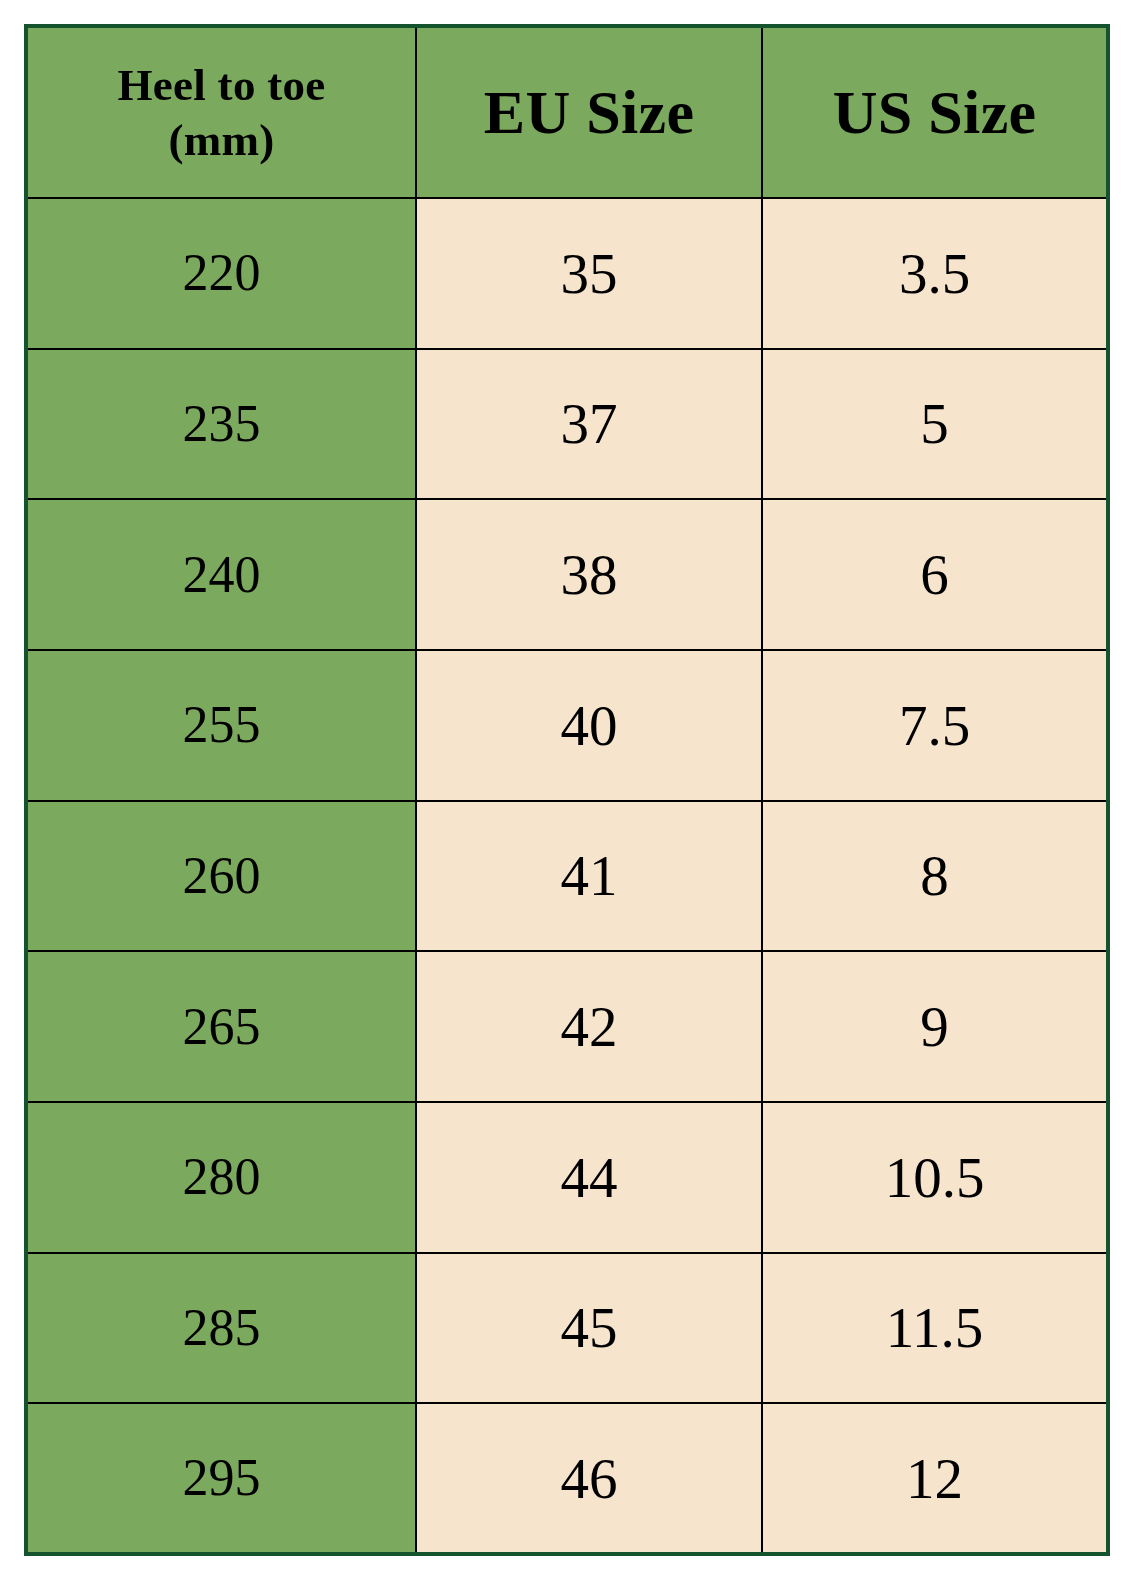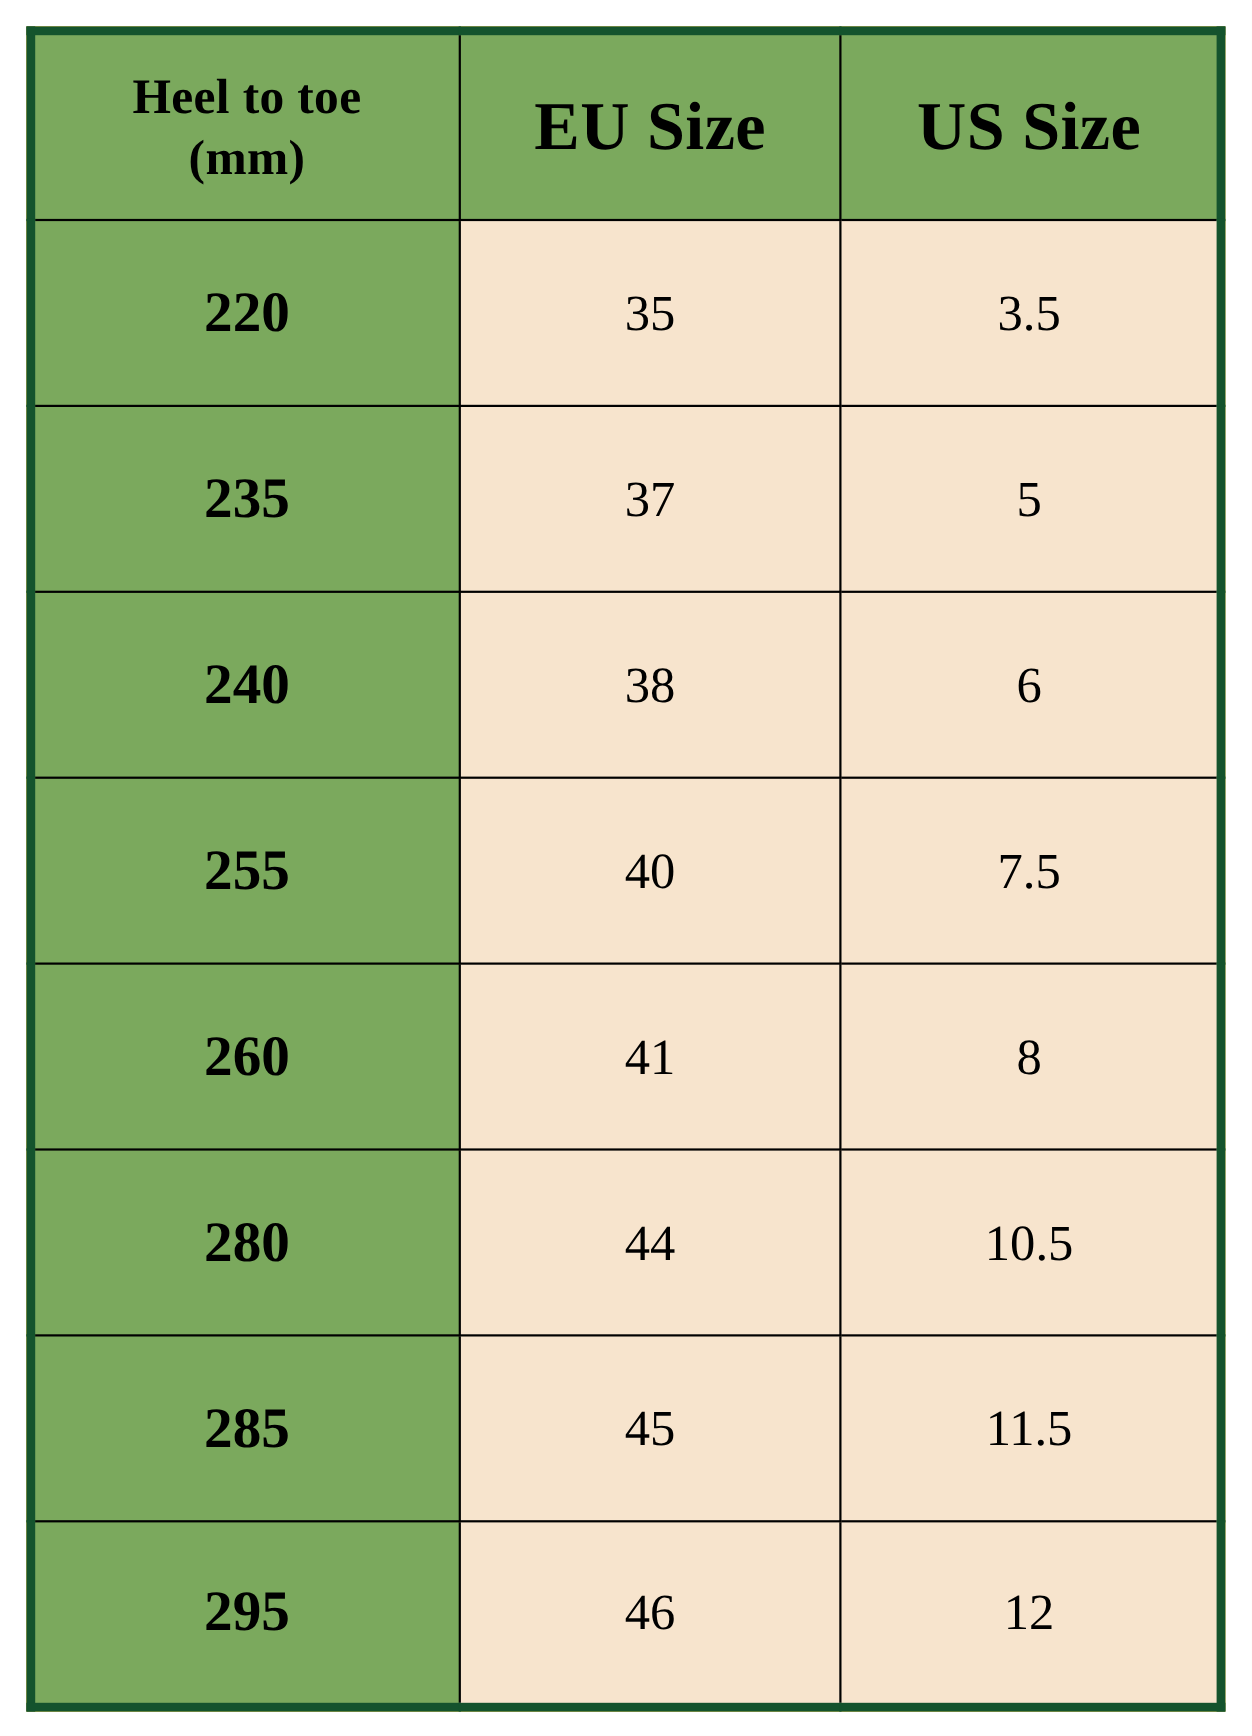--- a/index.html
+++ b/index.html
@@ -29,22 +29,22 @@
     top: 24px;
     width: 1082px;
     height: 1532px;
   }
 
   table.size-table {
     width: 100%;
     height: 100%;
     border-collapse: collapse;
     table-layout: fixed;
-    border: 8px solid #14532d;
-    background: #eab308;
+    border: 4px solid #14532d;
+    background: #a16207;
   }
 
   table.size-table col.c-mm  { width: 390px; }
   table.size-table col.c-eu  { width: 346px; }
   table.size-table col.c-us  { width: 346px; }
 
   table.size-table th,
   table.size-table td {
     border: 2px solid #000000;
     text-align: center;
@@ -66,29 +66,29 @@
   thead th.th-mm {
     font-size: 45px;
     padding: 0 18px;
   }
 
   
   tbody tr.data-row { height: 111px; }
 
   td.cell-mm {
     background: #7ba95d;
-    font-weight: bold;
+    font-weight: normal;
     font-size: 52px;
     line-height: 1;
   }
   td.cell-eu,
   td.cell-us {
     background: #f7e4cd;
     font-weight: normal;
-    font-size: 46px;
+    font-size: 57px;
     line-height: 1;
   }
 </style>
 </head>
 <body>
 
 <div class="page">
   <div class="size-table-wrap">
     <table class="size-table">
       <colgroup>
@@ -126,20 +126,25 @@
           <td class="cell-mm">255</td>
           <td class="cell-eu">40</td>
           <td class="cell-us">7.5</td>
         </tr>
         <tr class="data-row">
           <td class="cell-mm">260</td>
           <td class="cell-eu">41</td>
           <td class="cell-us">8</td>
         </tr>
         <tr class="data-row">
+          <td class="cell-mm">265</td>
+          <td class="cell-eu">42</td>
+          <td class="cell-us">9</td>
+        </tr>
+        <tr class="data-row">
           <td class="cell-mm">280</td>
           <td class="cell-eu">44</td>
           <td class="cell-us">10.5</td>
         </tr>
         <tr class="data-row">
           <td class="cell-mm">285</td>
           <td class="cell-eu">45</td>
           <td class="cell-us">11.5</td>
         </tr>
         <tr class="data-row">

